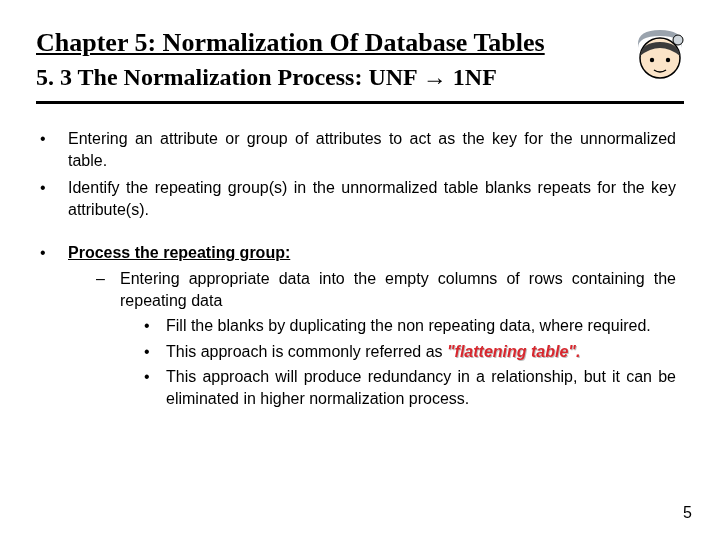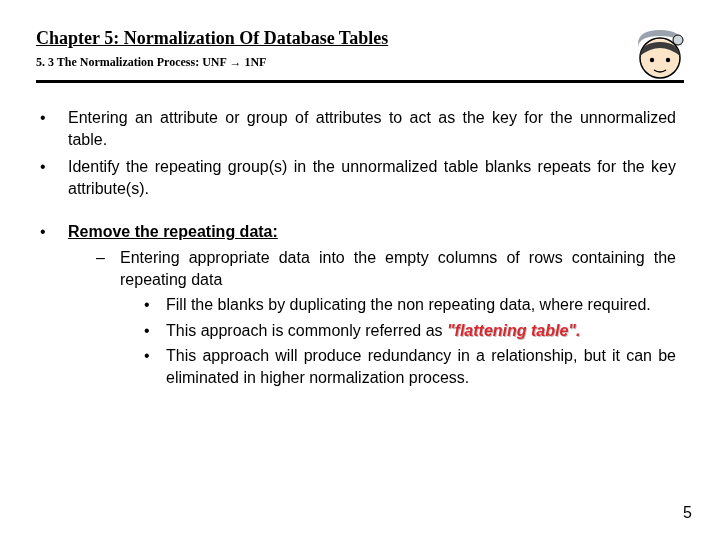--- a/index.html
+++ b/index.html
@@ -15,28 +15,28 @@
   .slide {
     position: relative;
     width: 720px;
     height: 540px;
     box-sizing: border-box;
     padding: 28px 36px 0 36px;
   }
   .title {
     font-family: "Times New Roman", Times, serif;
     font-weight: 700;
-    font-size: 18px;
+    font-size: 26px;
     text-decoration: underline;
     margin: 0 0 6px 0;
   }
   .subtitle {
     font-family: "Times New Roman", Times, serif;
     font-weight: 700;
-    font-size: 12px;
+    font-size: 24px;
     margin: 0 0 10px 0;
   }
   .rule {
     border: 0;
     border-top: 3px solid #000;
     margin: 0 0 24px 0;
   }
   .avatar {
     position: absolute;
     top: 22px;
@@ -137,21 +137,21 @@
       <span class="body">Identify the repeating group(s) in the unnormalized table blanks repeats for the key attribute(s).</span>
     </li>
   </ul>
 
   <div class="gap"></div>
 
   <ul class="level1">
     <li>
       <span class="bullet">•</span>
       <span class="body">
-        <span class="u">Remove the repeating data:</span>
+        <span class="u">Process the repeating group:</span>
         <ul class="level2">
           <li>
             <span class="dash">–</span>
             <span class="body">
               <span>Entering appropriate data into the empty columns of rows containing the repeating data</span>
               <ul class="level3">
                 <li>
                   <span class="dot">•</span>
                   <span class="body">Fill the blanks by duplicating the non repeating data, where required.</span>
                 </li>

